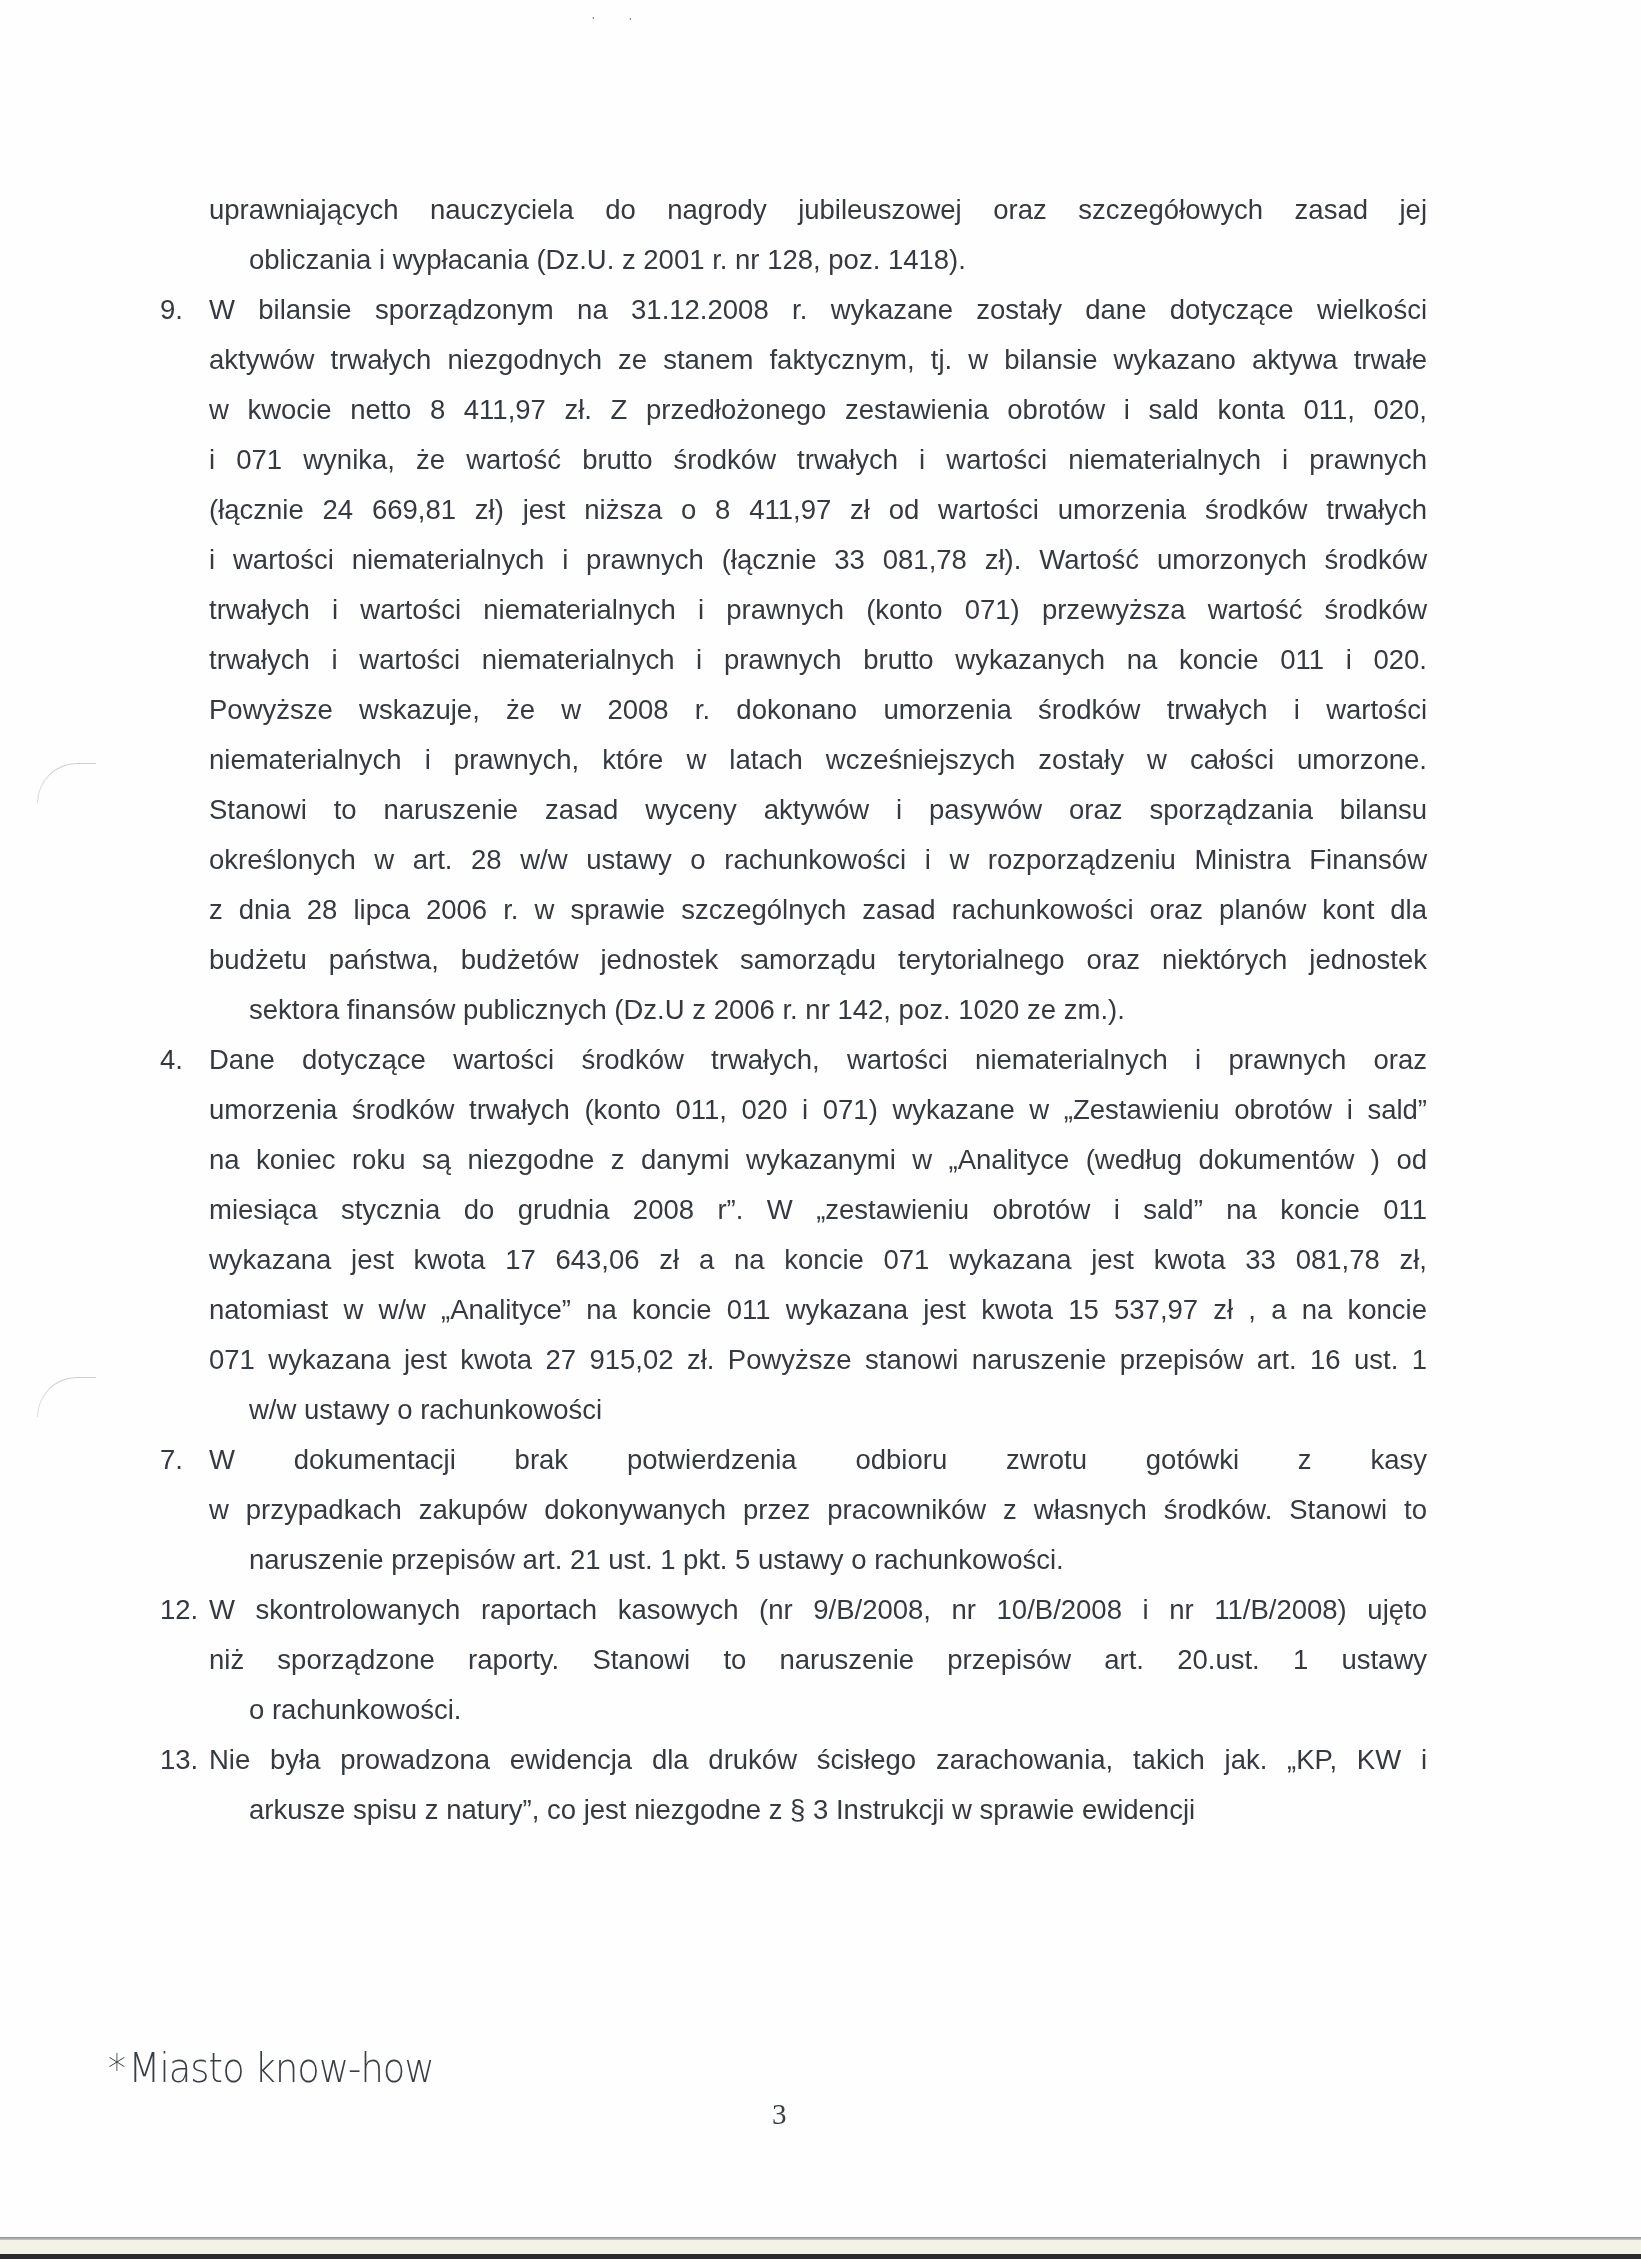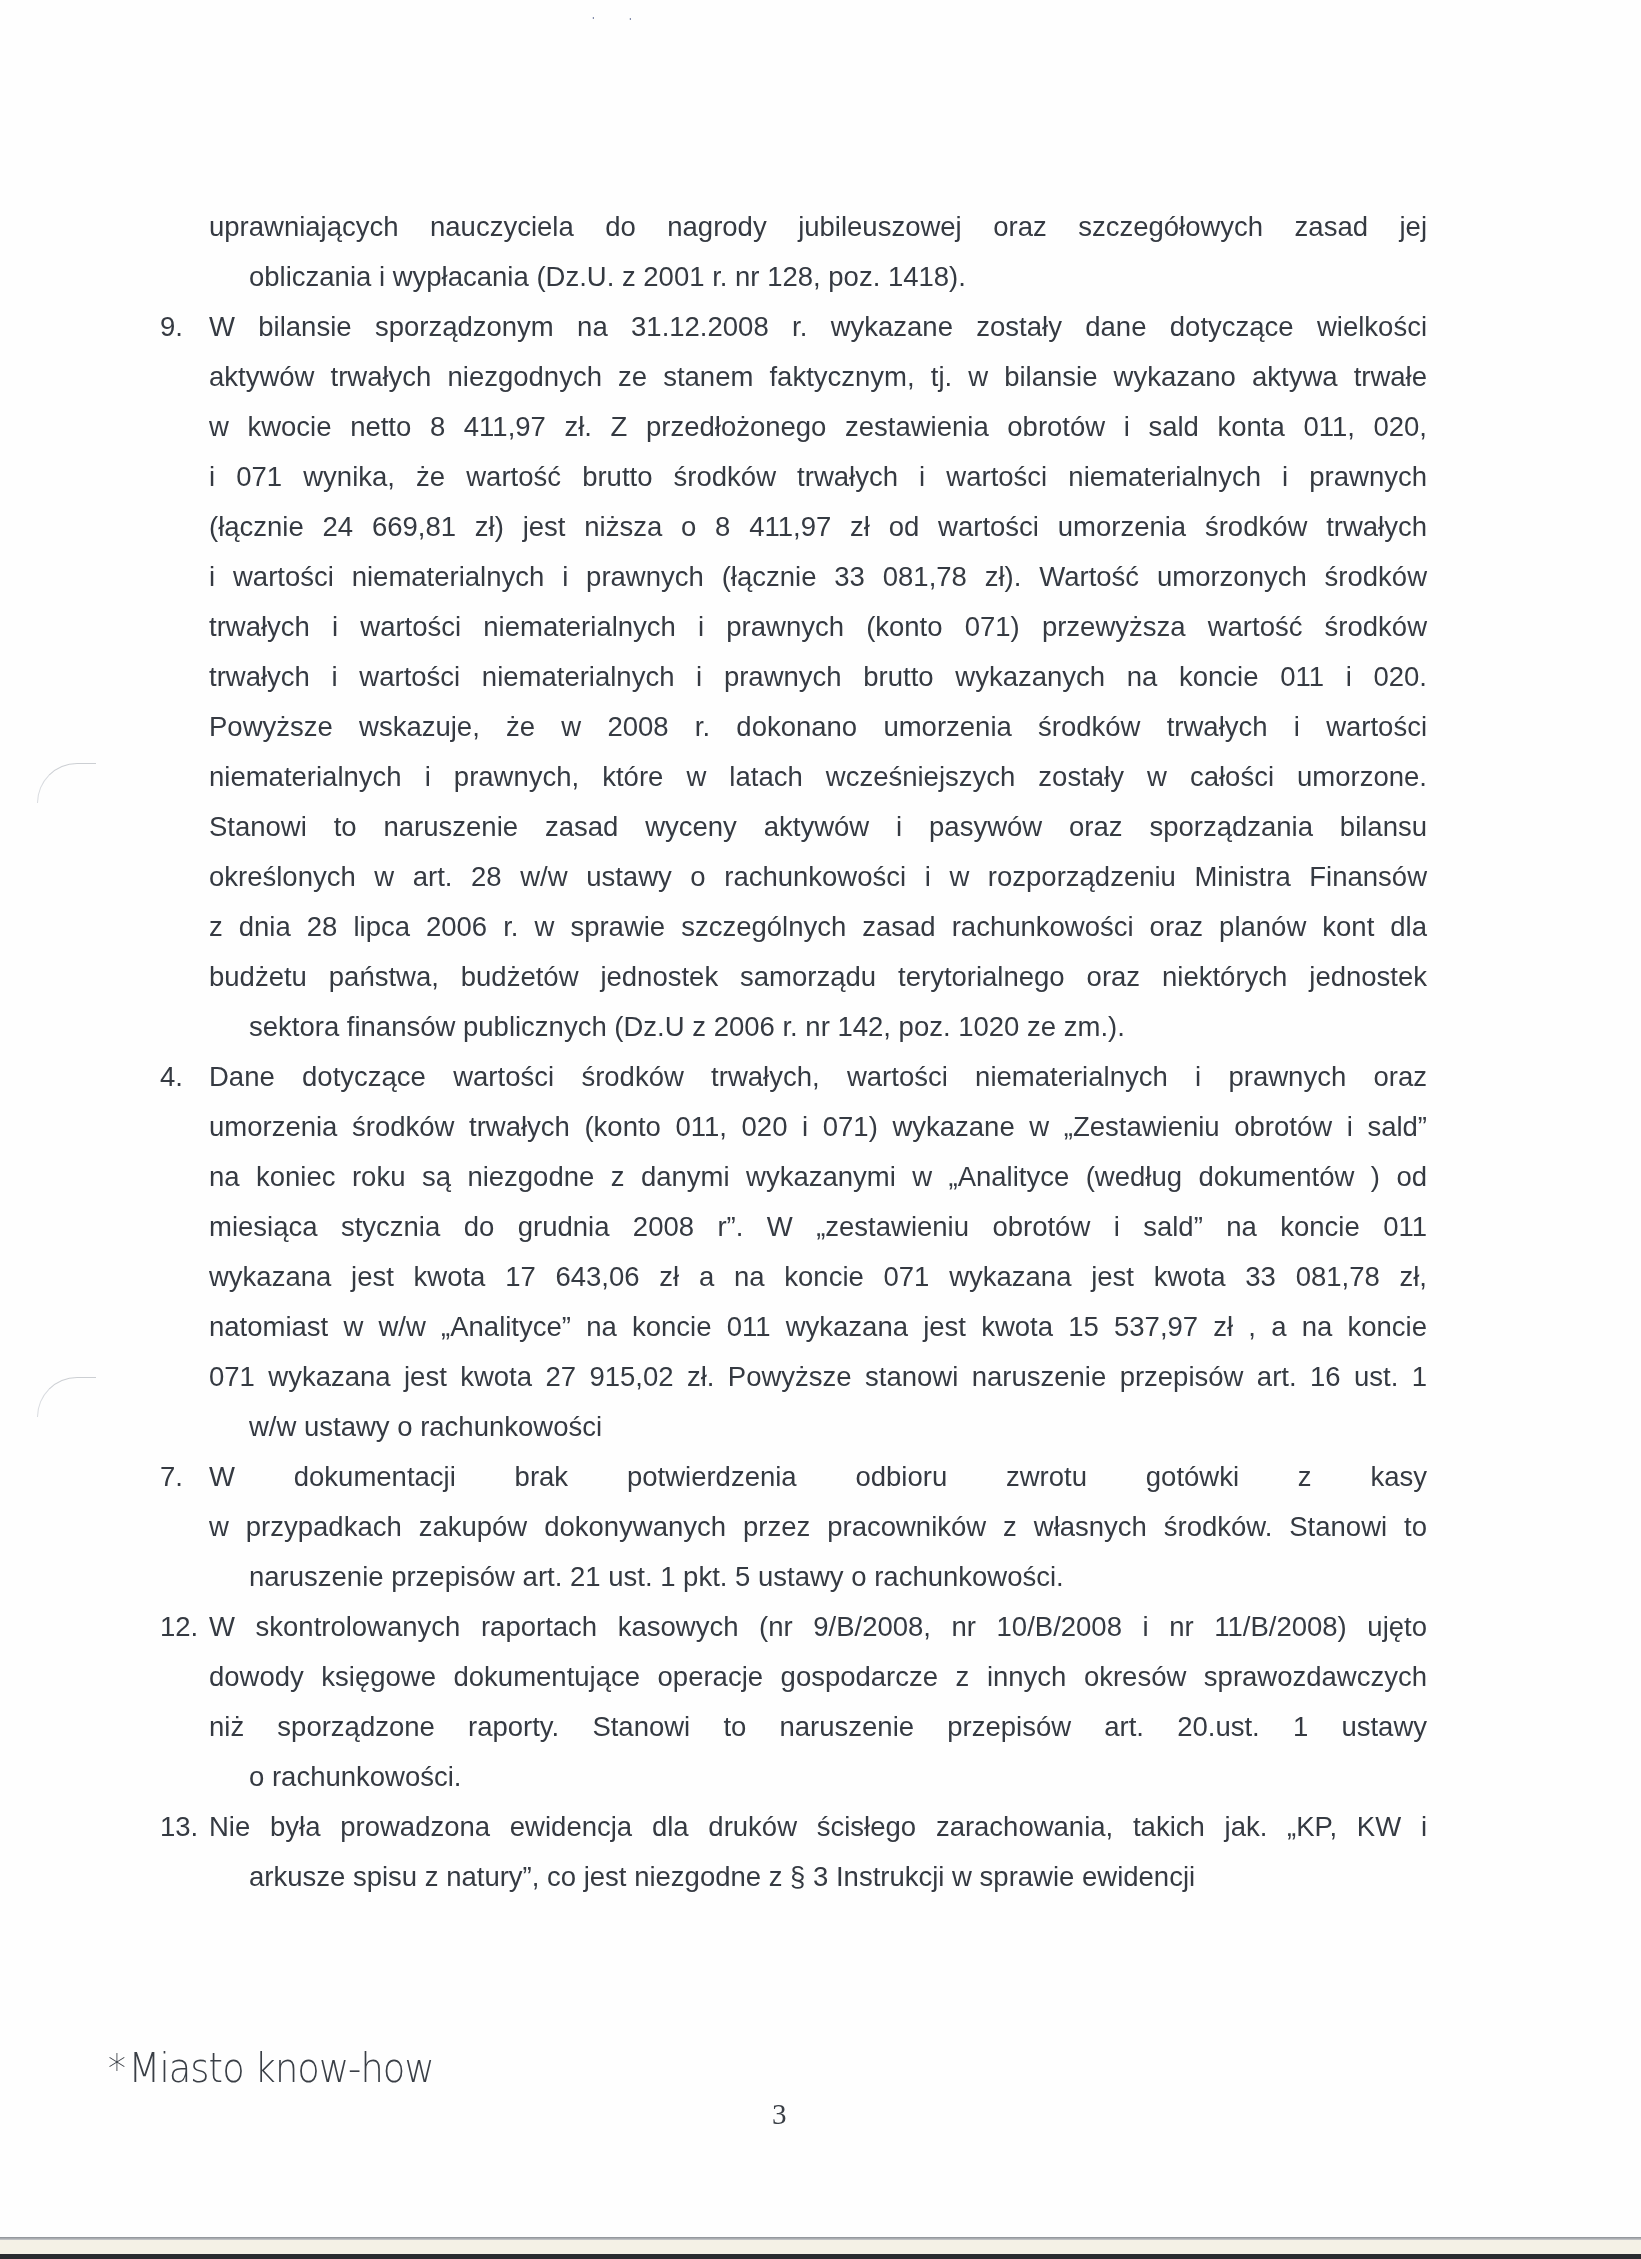--- a/index.html
+++ b/index.html
@@ -10,21 +10,21 @@
     color:#353a42;
   }
   .page { position:absolute; left:0; top:0; width:1641px; height:2259px; }
   .scan-mark { position:absolute; color:#3a4a7a; font-size:13.5px; }
   .margin-arc {
     position:absolute; width:58px; height:39px;
     border-top:1.4px solid #b8bcc2; border-left:1.4px solid #c8ccd2;
     border-radius:58px 0 0 0; opacity:0.7;
   }
   .body-text {
-    position:absolute; left:160px; top:202px; width:1267px;
+    position:absolute; left:160px; top:185px; width:1267px;
     font-size:27.5px; line-height:50px;
   }
   .para { position:relative; padding-left:49px; text-align:justify; }
   .para .num { position:absolute; left:0; top:0; }
   .line { display:block; text-align:justify; text-align-last:justify; white-space:normal; }
   .line.last { text-align-last:left;margin-left:40px; }
   .footer-logo {
     position:absolute; left:108px; top:2045px;
     font-family:"DejaVu Sans", sans-serif; font-weight:200;
     font-size:40px; color:#3a3f46; letter-spacing:-1px;
@@ -92,21 +92,20 @@
       </div>
       <div class="para">
         <span class="num">7.</span>
         <span class="line">W dokumentacji brak potwierdzenia odbioru zwrotu gotówki z kasy</span>
         <span class="line">w przypadkach zakupów dokonywanych przez pracowników z własnych środków. Stanowi to</span>
         <span class="line last">naruszenie przepisów art. 21 ust. 1 pkt. 5 ustawy o rachunkowości.</span>
       </div>
       <div class="para">
         <span class="num">12.</span>
         <span class="line">W skontrolowanych raportach kasowych (nr 9/B/2008, nr 10/B/2008 i nr 11/B/2008)  ujęto</span>
-        <span class="line">dowody księgowe dokumentujące operacje gospodarcze z innych okresów sprawozdawczych</span>
         <span class="line">niż sporządzone raporty. Stanowi to naruszenie przepisów art. 20.ust. 1 ustawy</span>
         <span class="line last">o rachunkowości.</span>
       </div>
       <div class="para">
         <span class="num">13.</span>
         <span class="line"> Nie była prowadzona ewidencja dla druków ścisłego zarachowania, takich jak. „KP, KW i</span>
         <span class="line last">arkusze spisu z natury”, co jest niezgodne z § 3 Instrukcji w sprawie ewidencji</span>
       </div>
     </div>
 

